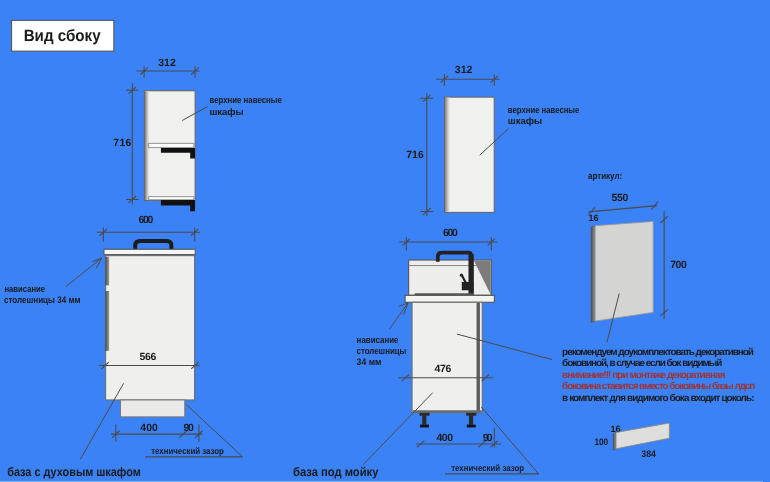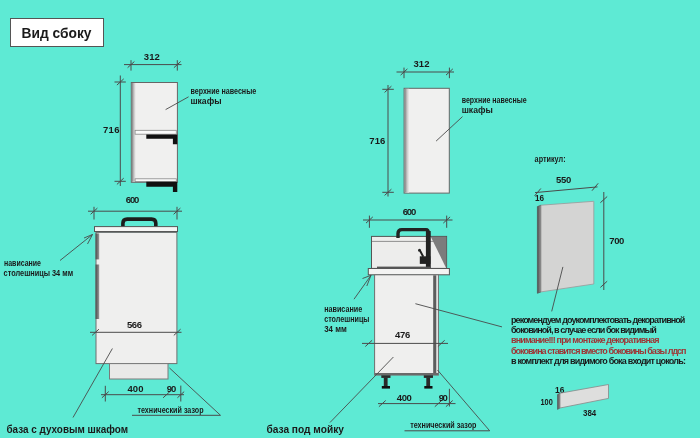--- a/index.html
+++ b/index.html
@@ -1,16 +1,16 @@
 <!DOCTYPE html>
 <html><head>
 <meta charset="utf-8">
 <style>
   html,body{margin:0;padding:0;background:#fff;}
-  #page{position:relative;width:700px;height:438px;background:#5eead4;overflow:hidden;
+  #page{position:relative;width:700px;height:438px;background:#3b82f6;overflow:hidden;
         font-family:"Liberation Sans", sans-serif;}
   svg text{font-family:"Liberation Sans", sans-serif;font-weight:bold;}
 </style>
 </head>
 <body>
 <div id="page">
 <svg width="700" height="438" viewBox="0 0 700 438" fill="#1a1a1a">
 <defs>
   <linearGradient id="edgeL" x1="0" y1="0" x2="1" y2="0">
     <stop offset="0" stop-color="#7d7d7d"></stop>

